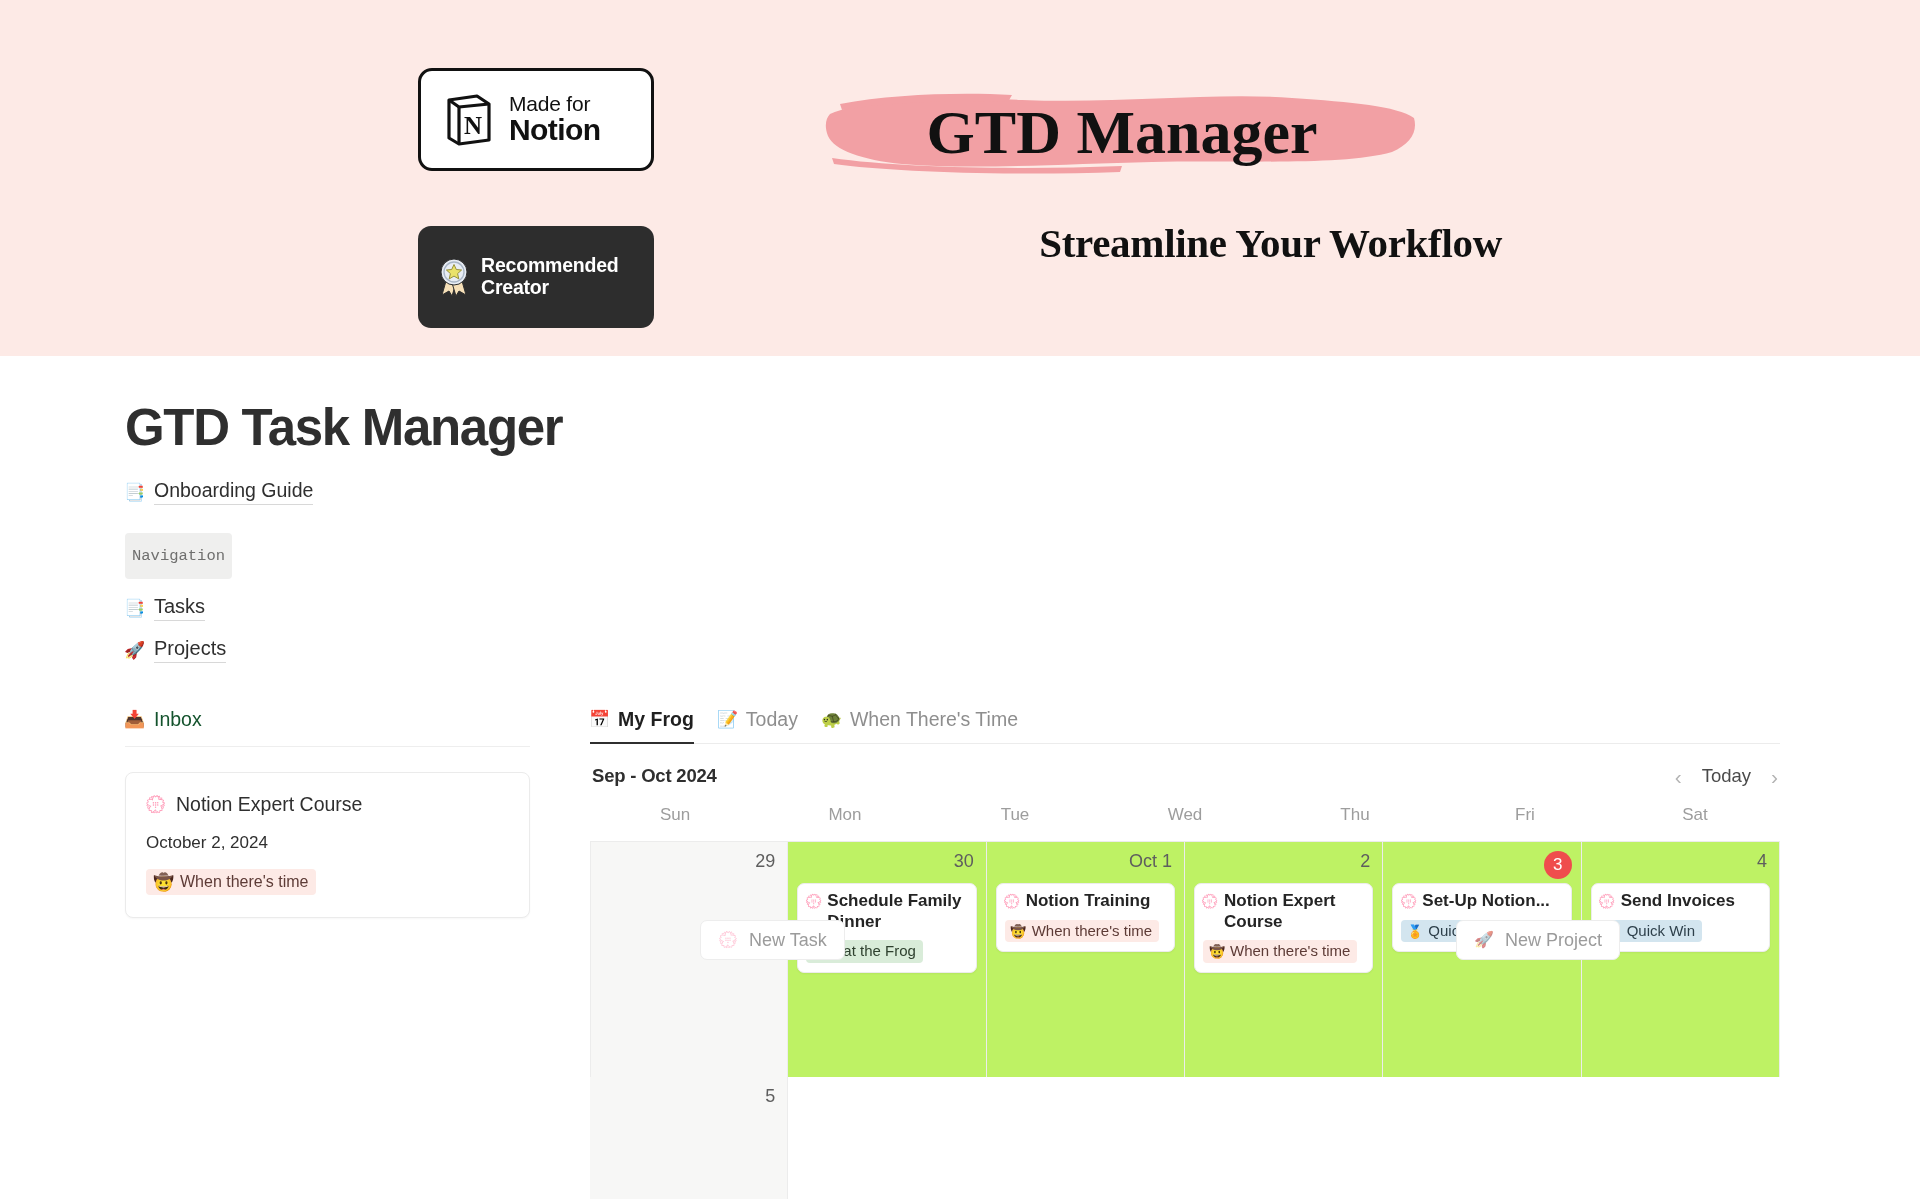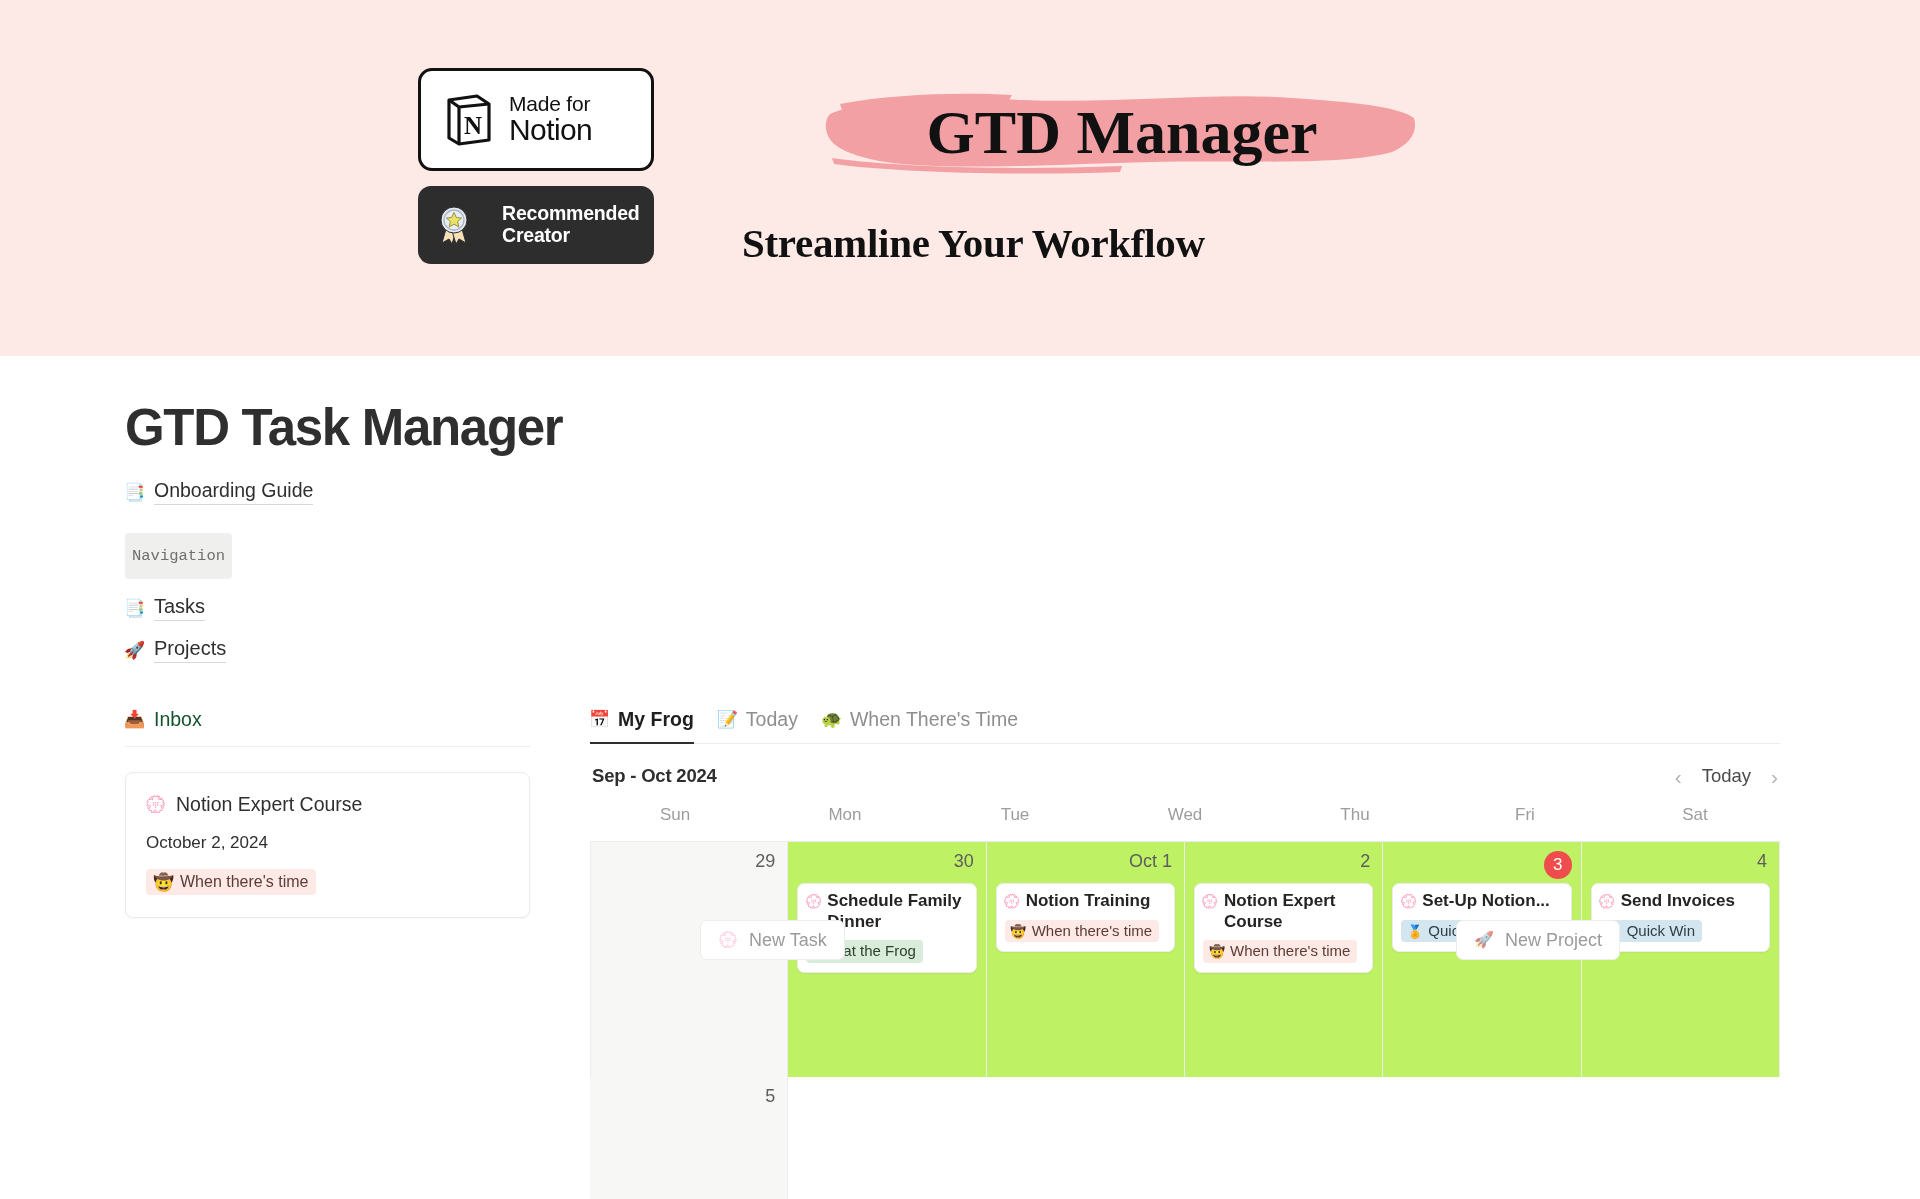--- a/index.html
+++ b/index.html
@@ -37,35 +37,36 @@
     background: #ffffff;
     height: 103px;
     display: flex;
     align-items: center;
     gap: 16px;
     padding: 0 22px;
   }
   .notion-cube { width: 50px; height: 52px; flex: 0 0 auto; }
   .mfn-text { line-height: 1.02; }
   .mfn-made { font-size: 21px; color: #111; font-weight: 400; letter-spacing: -0.2px; }
-  .mfn-notion { font-size: 30px; color: #111; font-weight: 400; letter-spacing: -0.6px; margin-top: 1px;}
+  .mfn-notion { font-size: 30px; color: #111; font-weight: 700; letter-spacing: -0.6px; margin-top: 1px;}
 
   .rec-creator {
     background: #2d2d2d;
     border-radius: 13px;
-    height: 78px;
+    height: 102px;
     display: flex;
     align-items: center;
-    gap: 30px;
+    gap: 9px;
     padding: 0 18px;
+    margin-top: 40px;
   }
   .rosette { width: 36px; height: 40px; flex: 0 0 auto; }
   .rc-text { color: #ffffff; font-size: 19.5px; font-weight: 700; line-height: 1.12; letter-spacing: -0.2px;}
 
-  .title-block { width: 760px; text-align: left; padding-top: 10px; }
+  .title-block { width: 760px; text-align: right; padding-top: 10px; }
   .brush-wrap { position: relative; height: 108px; display: flex; align-items: center; justify-content: center;}
   .brush-svg { position: absolute; left: 50%; top: 50%; transform: translate(-50%,-50%); width: 600px; height: 100px; }
   .brush-title {
     position: relative;
     font-family: "Liberation Serif", serif;
     font-size: 62px;
     font-weight: 700;
     color: #111111;
     letter-spacing: 0px;
   }

